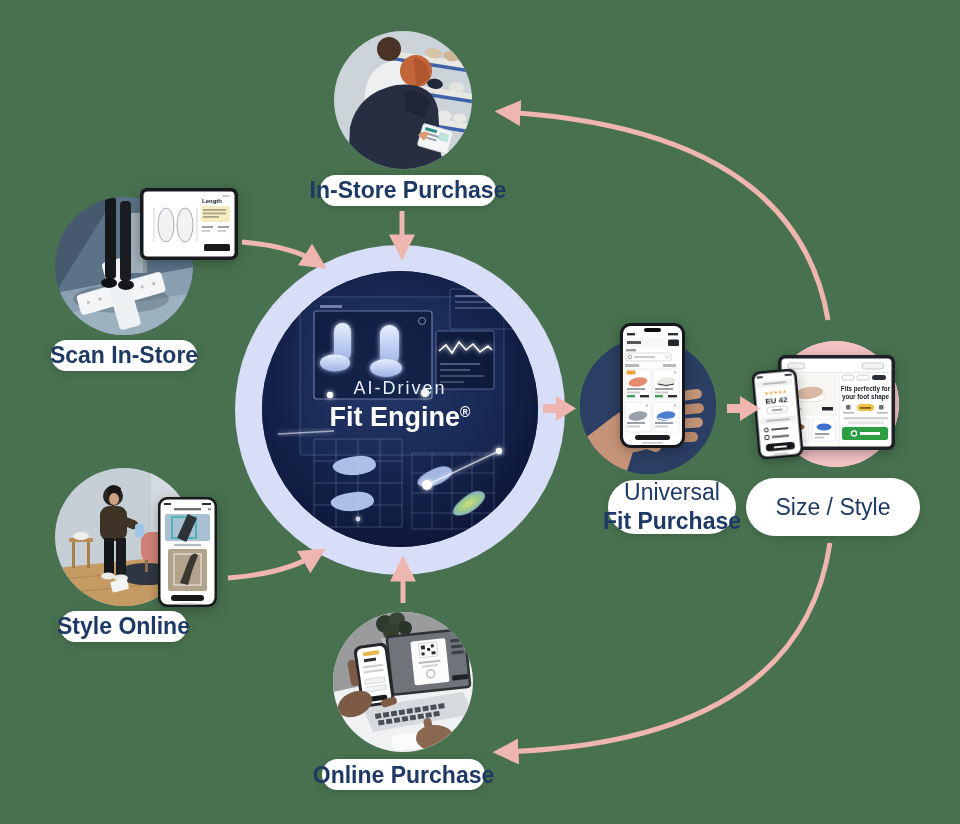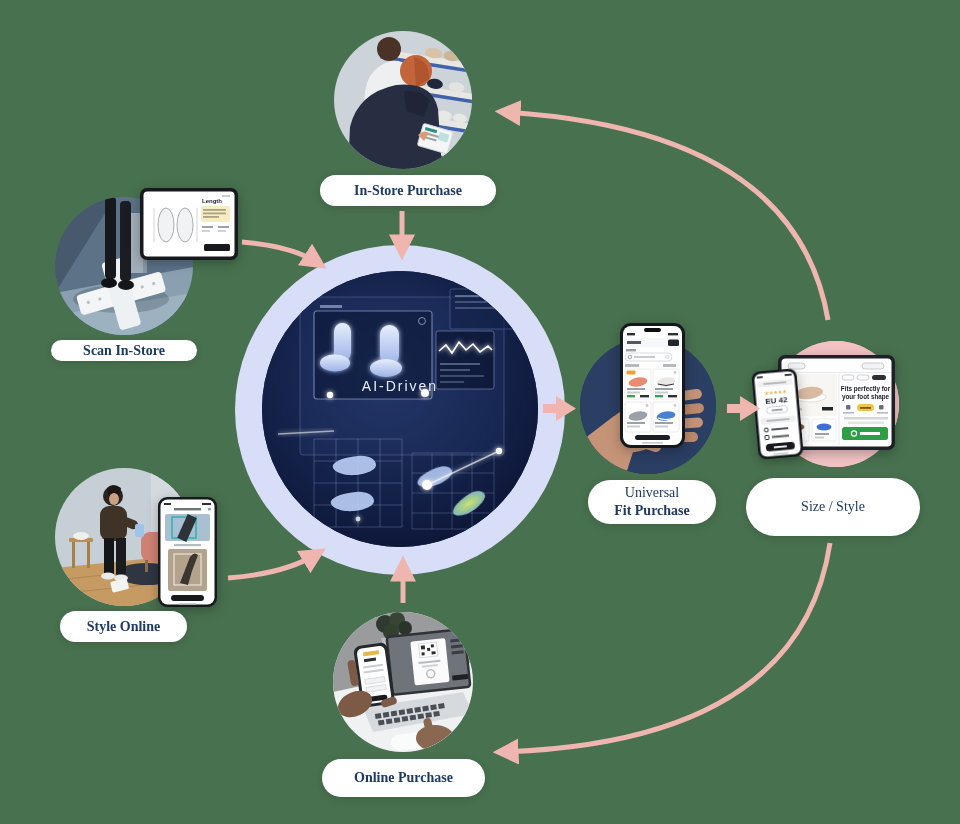--- a/index.html
+++ b/index.html
@@ -10,38 +10,38 @@
   }
   .photo-circle{
     position:absolute;border-radius:50%;overflow:hidden;z-index:1;
   }
   .photo-circle svg{display:block;width:100%;height:100%;}
   .device{position:absolute;z-index:2;filter:drop-shadow(0 3px 6px rgba(0,0,0,.28));}
   .device svg{display:block;width:100%;height:100%;}
   .pill{
     position:absolute;z-index:3;background:var(--pill-background,#fff);
     border-radius:999px;display:flex;flex-direction:column;align-items:center;justify-content:center;
-    color:var(--label-text,#1d3964);font-size:14px;line-height:1.26;
-    box-shadow:0 2px 8px rgba(0,0,0,.15);text-align:center;white-space:nowrap;font-family:Liberation Serif, serif;
+    color:var(--label-text,#1d3964);font-size:23px;line-height:1.26;
+    box-shadow:0 2px 8px rgba(0,0,0,.15);text-align:center;white-space:nowrap;
   }
   .pill .b{font-weight:700;}
   .pill .r{font-weight:400;}
   .engine-ring{
     position:absolute;left:235px;top:245px;width:330px;height:330px;border-radius:50%;
     background:var(--engine-ring,#D8DEF7);z-index:1;
   }
   .engine-core{
     position:absolute;left:27px;top:26px;width:276px;height:276px;border-radius:50%;
     overflow:hidden;background:var(--engine-core,#0E1B3A);
   }
   .engine-core svg{display:block;width:100%;height:100%;}
   .engine-label{
     position:absolute;left:262px;top:378px;width:276px;z-index:2;text-align:center;color:#fff;
   }
-  .engine-label .sub{font-size:14px;font-weight:400;letter-spacing:2px;color:#E7EDFB;}
+  .engine-label .sub{font-size:18px;font-weight:400;letter-spacing:2px;color:#E7EDFB;}
   .engine-label .main{font-size:27px;font-weight:700;margin-top:3px;}
   .engine-label .mark{font-size:14px;position:relative;top:-9px;font-weight:700;}
   #arrows{position:absolute;left:0;top:0;z-index:4;pointer-events:none;}
 </style>
 </head>
 <body style="background: rgb(72, 113, 79);">
 
 <svg id="arrows" width="960" height="824" viewBox="0 0 960 824">
   <defs>
     <marker id="ah" viewBox="0 0 10 10" refX="6" refY="5" markerWidth="5.2" markerHeight="5.2" orient="auto">
@@ -149,20 +149,21 @@
         <circle cx="68" cy="124" r="3.2" fill="#ffffff" filter="url(#glow)"></circle>
         <circle cx="237" cy="180" r="3.2" fill="#ffffff" filter="url(#glow)"></circle>
         <circle cx="165" cy="214" r="5" fill="#ffffff" filter="url(#glow)"></circle>
         <circle cx="96" cy="248" r="2.4" fill="#ffffff" opacity="0.8" filter="url(#glow)"></circle>
       </g>
     </svg>
   </div>
 </div>
 <div class="engine-label">
   <div class="sub">AI-Driven</div>
+  <div class="main"><span>Fit Engine</span><span class="mark">®</span></div>
 </div>
 
 <div class="photo-circle" style="left:334px;top:31px;width:138px;height:138px;">
   <svg viewBox="0 0 138 138">
     <rect width="138" height="138" fill="#ccd3d9"></rect>
     <g transform="rotate(9 69 69)">
       <g>
         <rect x="40" y="22" width="100" height="6" fill="#e9e7e3"></rect>
           <rect x="40" y="28" width="100" height="3.5" fill="#3f62a8"></rect>
         <ellipse cx="92" cy="18" rx="9" ry="5" fill="#d6c3a8"></ellipse>
@@ -252,21 +253,21 @@
     <rect x="63" y="21" width="23" height="1.8" fill="#a8a387"></rect>
     <rect x="63" y="24.5" width="23" height="1.8" fill="#a8a387"></rect>
     <rect x="63" y="28" width="16" height="1.8" fill="#a8a387"></rect>
     <rect x="62" y="38" width="11" height="2" fill="#9ca1a7"></rect>
       <rect x="78" y="38" width="11" height="2" fill="#9ca1a7"></rect>
     <rect x="62" y="42" width="8" height="1.8" fill="#c9ccd0"></rect>
       <rect x="78" y="42" width="8" height="1.8" fill="#c9ccd0"></rect>
     <rect x="64" y="56" width="26" height="7" rx="1.5" fill="#17191d"></rect>
   </svg>
 </div>
-<div class="pill" style="left:51px;top:340px;width:146px;height:21px;">
+<div class="pill" style="left:51px;top:340px;width:146px;height:31px;">
   <span class="b">Scan In-Store</span>
 </div>
 
 <div class="photo-circle" style="left:55px;top:468px;width:138px;height:138px;">
   <svg viewBox="0 0 138 138">
     <rect width="138" height="138" fill="#c6cfd5"></rect>
     <rect x="96" y="0" width="42" height="70" fill="#d3dbe0"></rect>
     <polygon points="0,100 138,86 138,138 0,138" fill="#c69a63"></polygon>
     <g stroke="#b3854f" stroke-width="1">
         <line x1="0" y1="112" x2="138" y2="98"></line>
@@ -395,21 +396,21 @@
       <ellipse cx="22" cy="92" rx="18" ry="12" transform="rotate(-24 22 92)"></ellipse>
       <rect x="16" y="48" width="8" height="26" rx="4" transform="rotate(-10 20 60)"></rect>
       <rect x="48" y="86" width="16" height="8" rx="4" transform="rotate(-18 56 90)"></rect>
     </g>
     <g fill="#8a6750">
       <ellipse cx="102" cy="126" rx="19" ry="13"></ellipse>
       <rect x="92" y="106" width="8" height="20" rx="4" transform="rotate(-14 96 116)"></rect>
     </g>
   </svg>
 </div>
-<div class="pill" style="left:322px;top:759px;width:163px;height:38px;">
+<div class="pill" style="left:322px;top:759px;width:163px;height:31px;justify-content:flex-end;">
   <span class="b">Online Purchase</span>
 </div>
 
 <div class="photo-circle" style="left:580px;top:338px;width:136px;height:136px;background:var(--profiles-circle,#2B3E63);">
   <svg viewBox="0 0 136 136">
     <rect width="136" height="136" fill="var(--profiles-circle,#2B3E63)"></rect>
     <g>
       <polygon points="0,104 34,78 60,92 46,136 0,136" fill="#c59478"></polygon>
       <ellipse cx="54" cy="92" rx="28" ry="22" transform="rotate(-14 54 92)" fill="#c59478"></ellipse>
       <rect x="96" y="52" width="26" height="10" rx="5" transform="rotate(-8 109 57)" fill="#c59478"></rect>
@@ -470,21 +471,21 @@
         <ellipse cx="46" cy="93" rx="9.5" ry="4.5" transform="rotate(-10 46 93)" fill="#4b7fd4"></ellipse>
         <path d="M38,95 q8,3 16,0" stroke="#ffffff" stroke-width="1.2" fill="none"></path>
         <rect x="35" y="99" width="18" height="2" fill="#9ba0a6"></rect>
           <rect x="35" y="102.5" width="13" height="2" fill="#c9ccd0"></rect>
       </g>
     </g>
     <rect x="15" y="112" width="35" height="5" rx="2.5" fill="#1b1e23"></rect>
     <rect x="22" y="119" width="21" height="1.8" rx="0.9" fill="#c9ccd0"></rect>
   </svg>
 </div>
-<div class="pill" style="left:588px;top:480px;width:128px;height:44px;">
+<div class="pill" style="left:608px;top:480px;width:128px;height:54px;">
   <span class="r">Universal</span>
   <span class="b">Fit Purchase</span>
 </div>
 
 <div class="photo-circle" style="left:773px;top:341px;width:126px;height:126px;background:var(--recommendations-circle,#F2C2C4);">
   <svg viewBox="0 0 126 126">
       <rect width="126" height="126" fill="var(--recommendations-circle,#F2C2C4)"></rect>
     </svg>
 </div>
 <div class="device" style="left:778px;top:355px;width:117px;height:95px;">

